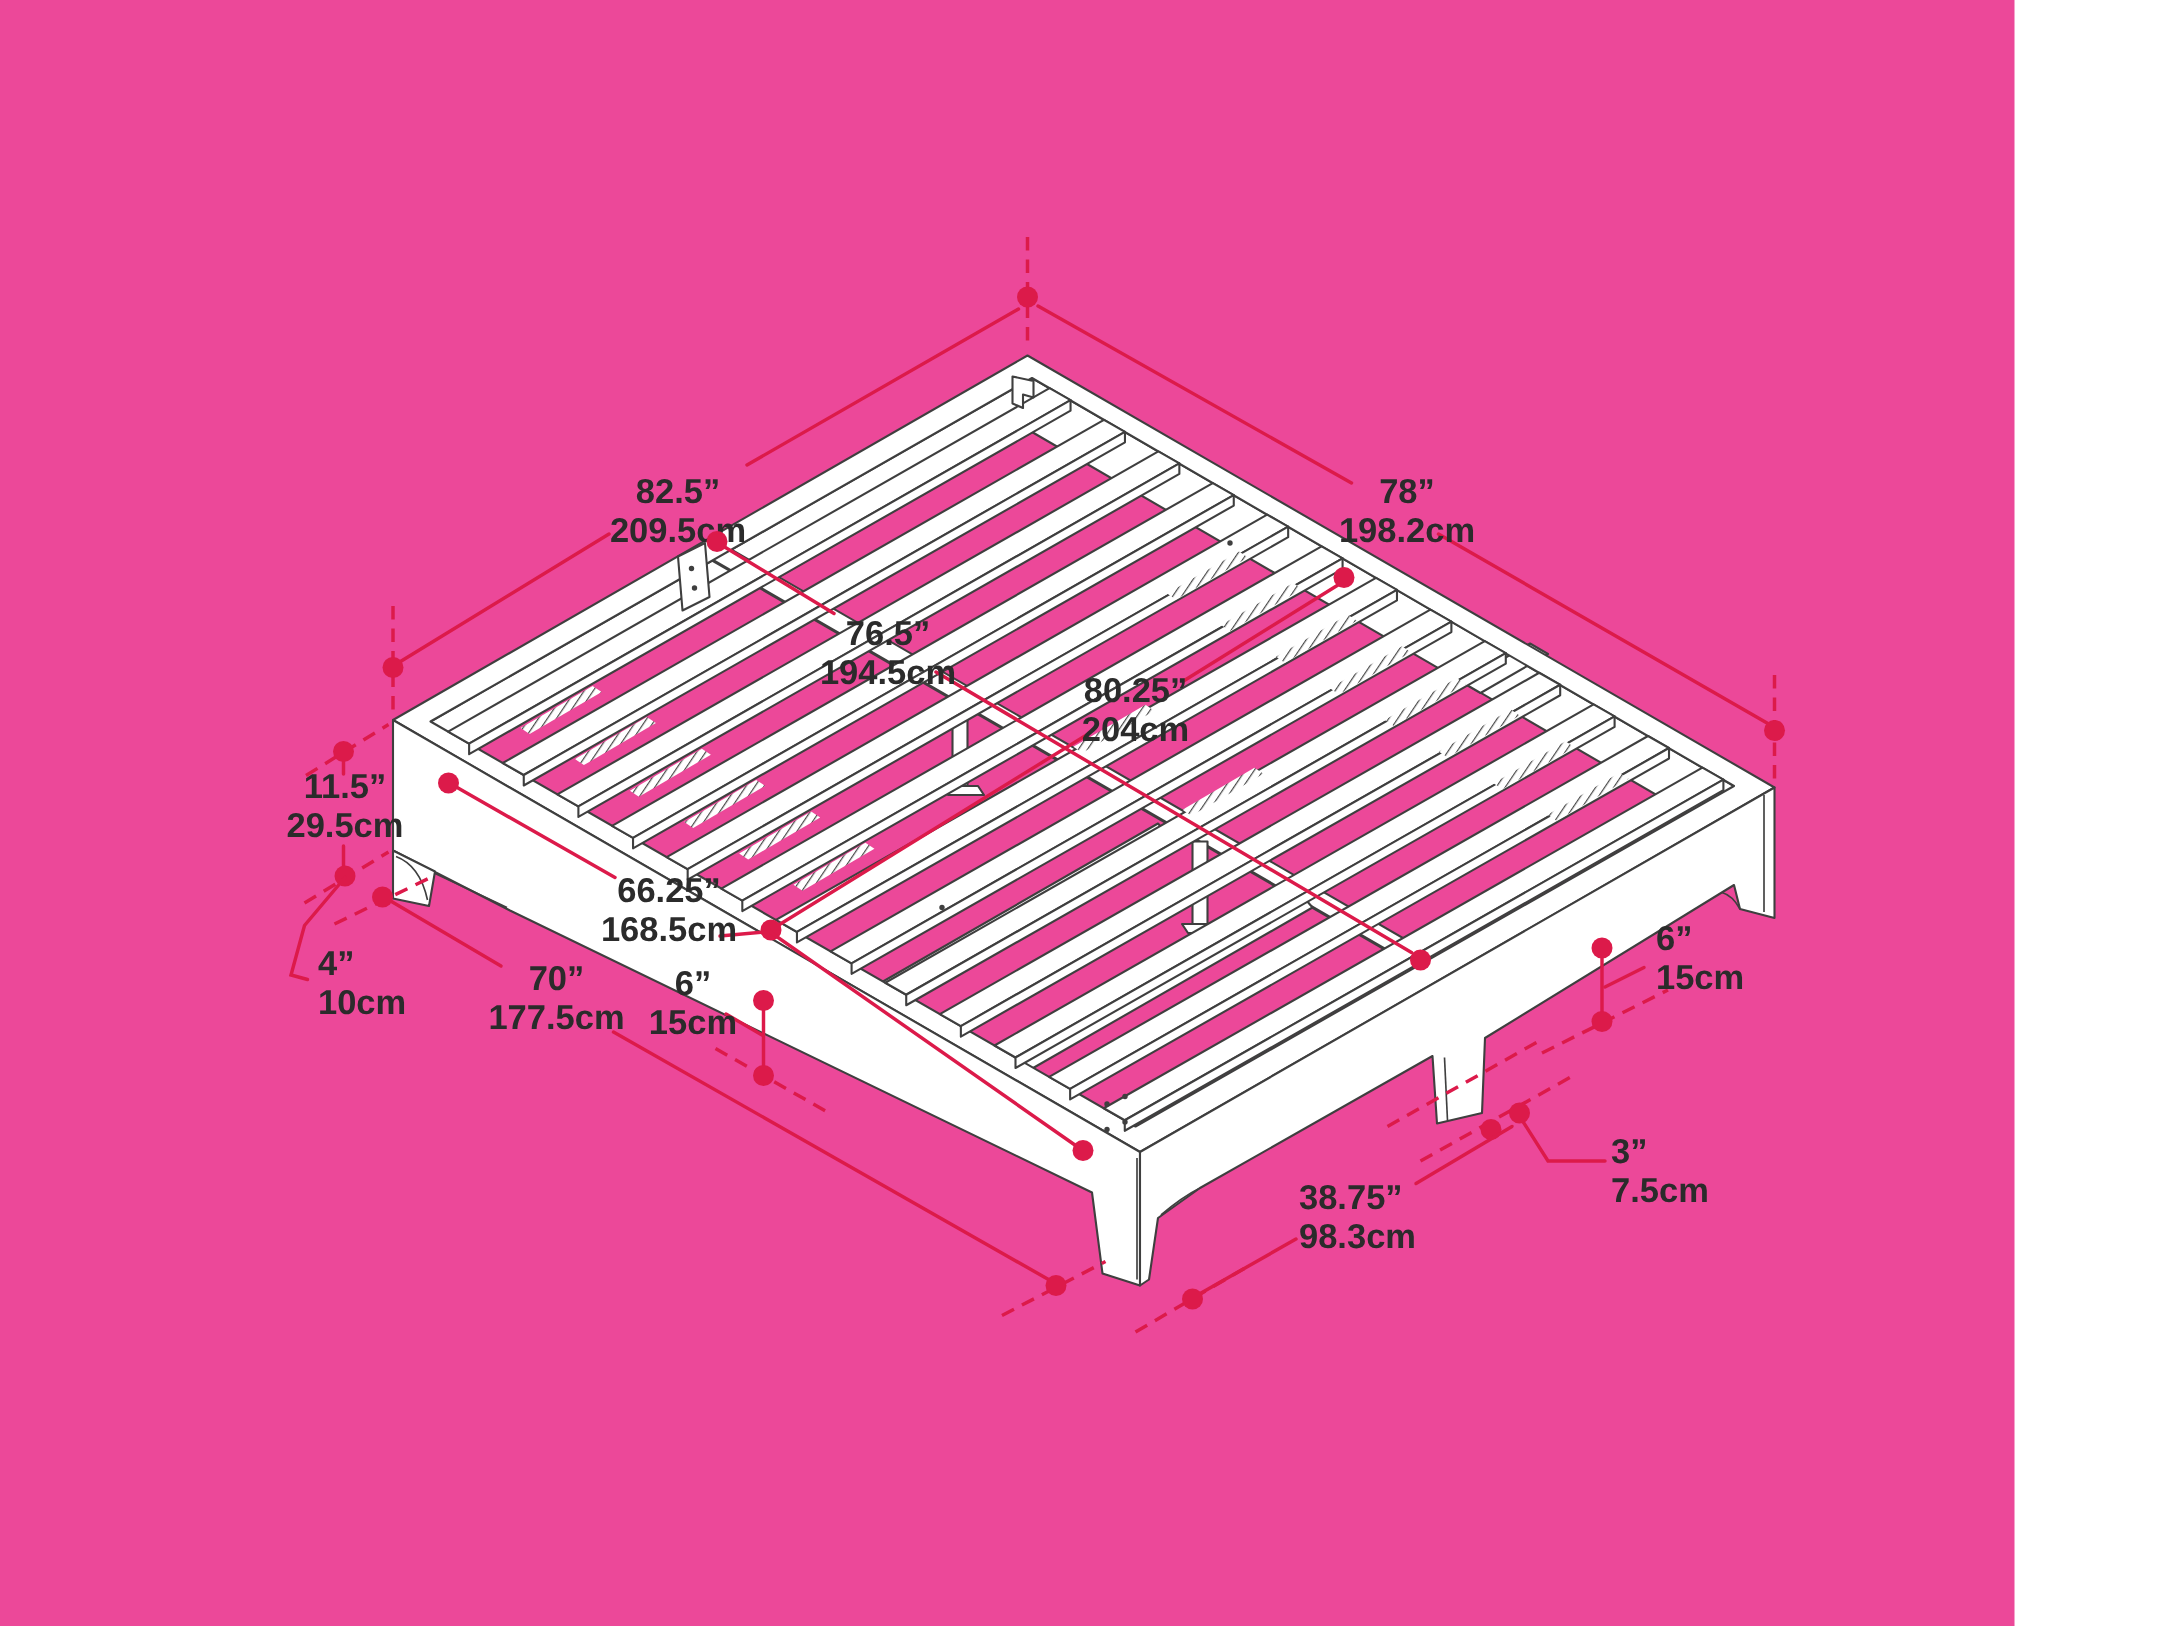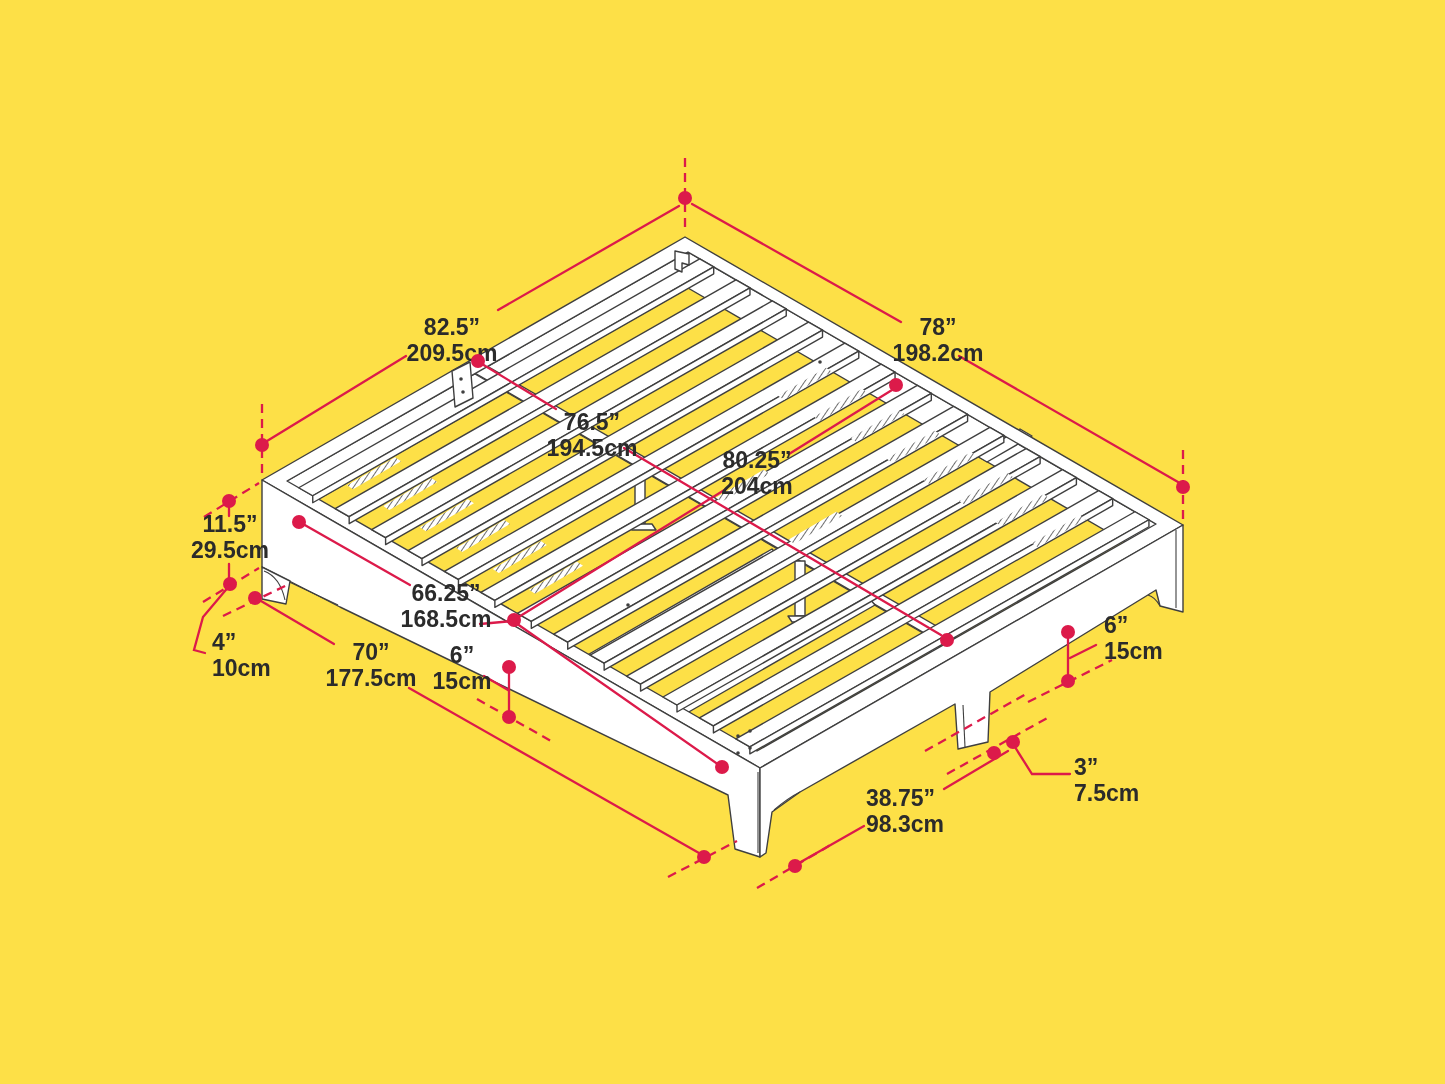--- a/index.html
+++ b/index.html
@@ -1,16 +1,16 @@
 <!DOCTYPE html>
 <html><head>
 <meta charset="utf-8">
 <style>
   html,body{margin:0;padding:0;background:#ffffff;}
-  #stage{position:relative;width:1445px;height:1084px;background:#fde047;overflow:hidden;
+  #stage{position:relative;width:1343px;height:1084px;background:#ec4899;overflow:hidden;
          font-family:"Liberation Sans", sans-serif;}
   svg{position:absolute;left:0;top:0;}
   text{font-family:"Liberation Sans", sans-serif;font-size:23px;font-weight:600;fill:#2b2b2b;}
   .blkf{stroke:#3f3f3f;stroke-width:1.4;fill:#ffffff;stroke-linejoin:round;}
   .thin{stroke:#3f3f3f;stroke-width:1.1;fill:none;}
   .red{stroke:#dc1a4a;stroke-width:2.3;fill:none;stroke-linecap:round;}
   .redd{stroke:#dc1a4a;stroke-width:2.3;fill:none;stroke-dasharray:9 6;stroke-linecap:butt;}
   .dot{fill:#dc1a4a;stroke:none;}
   .screw{fill:#3f3f3f;stroke:none;}
 </style>

